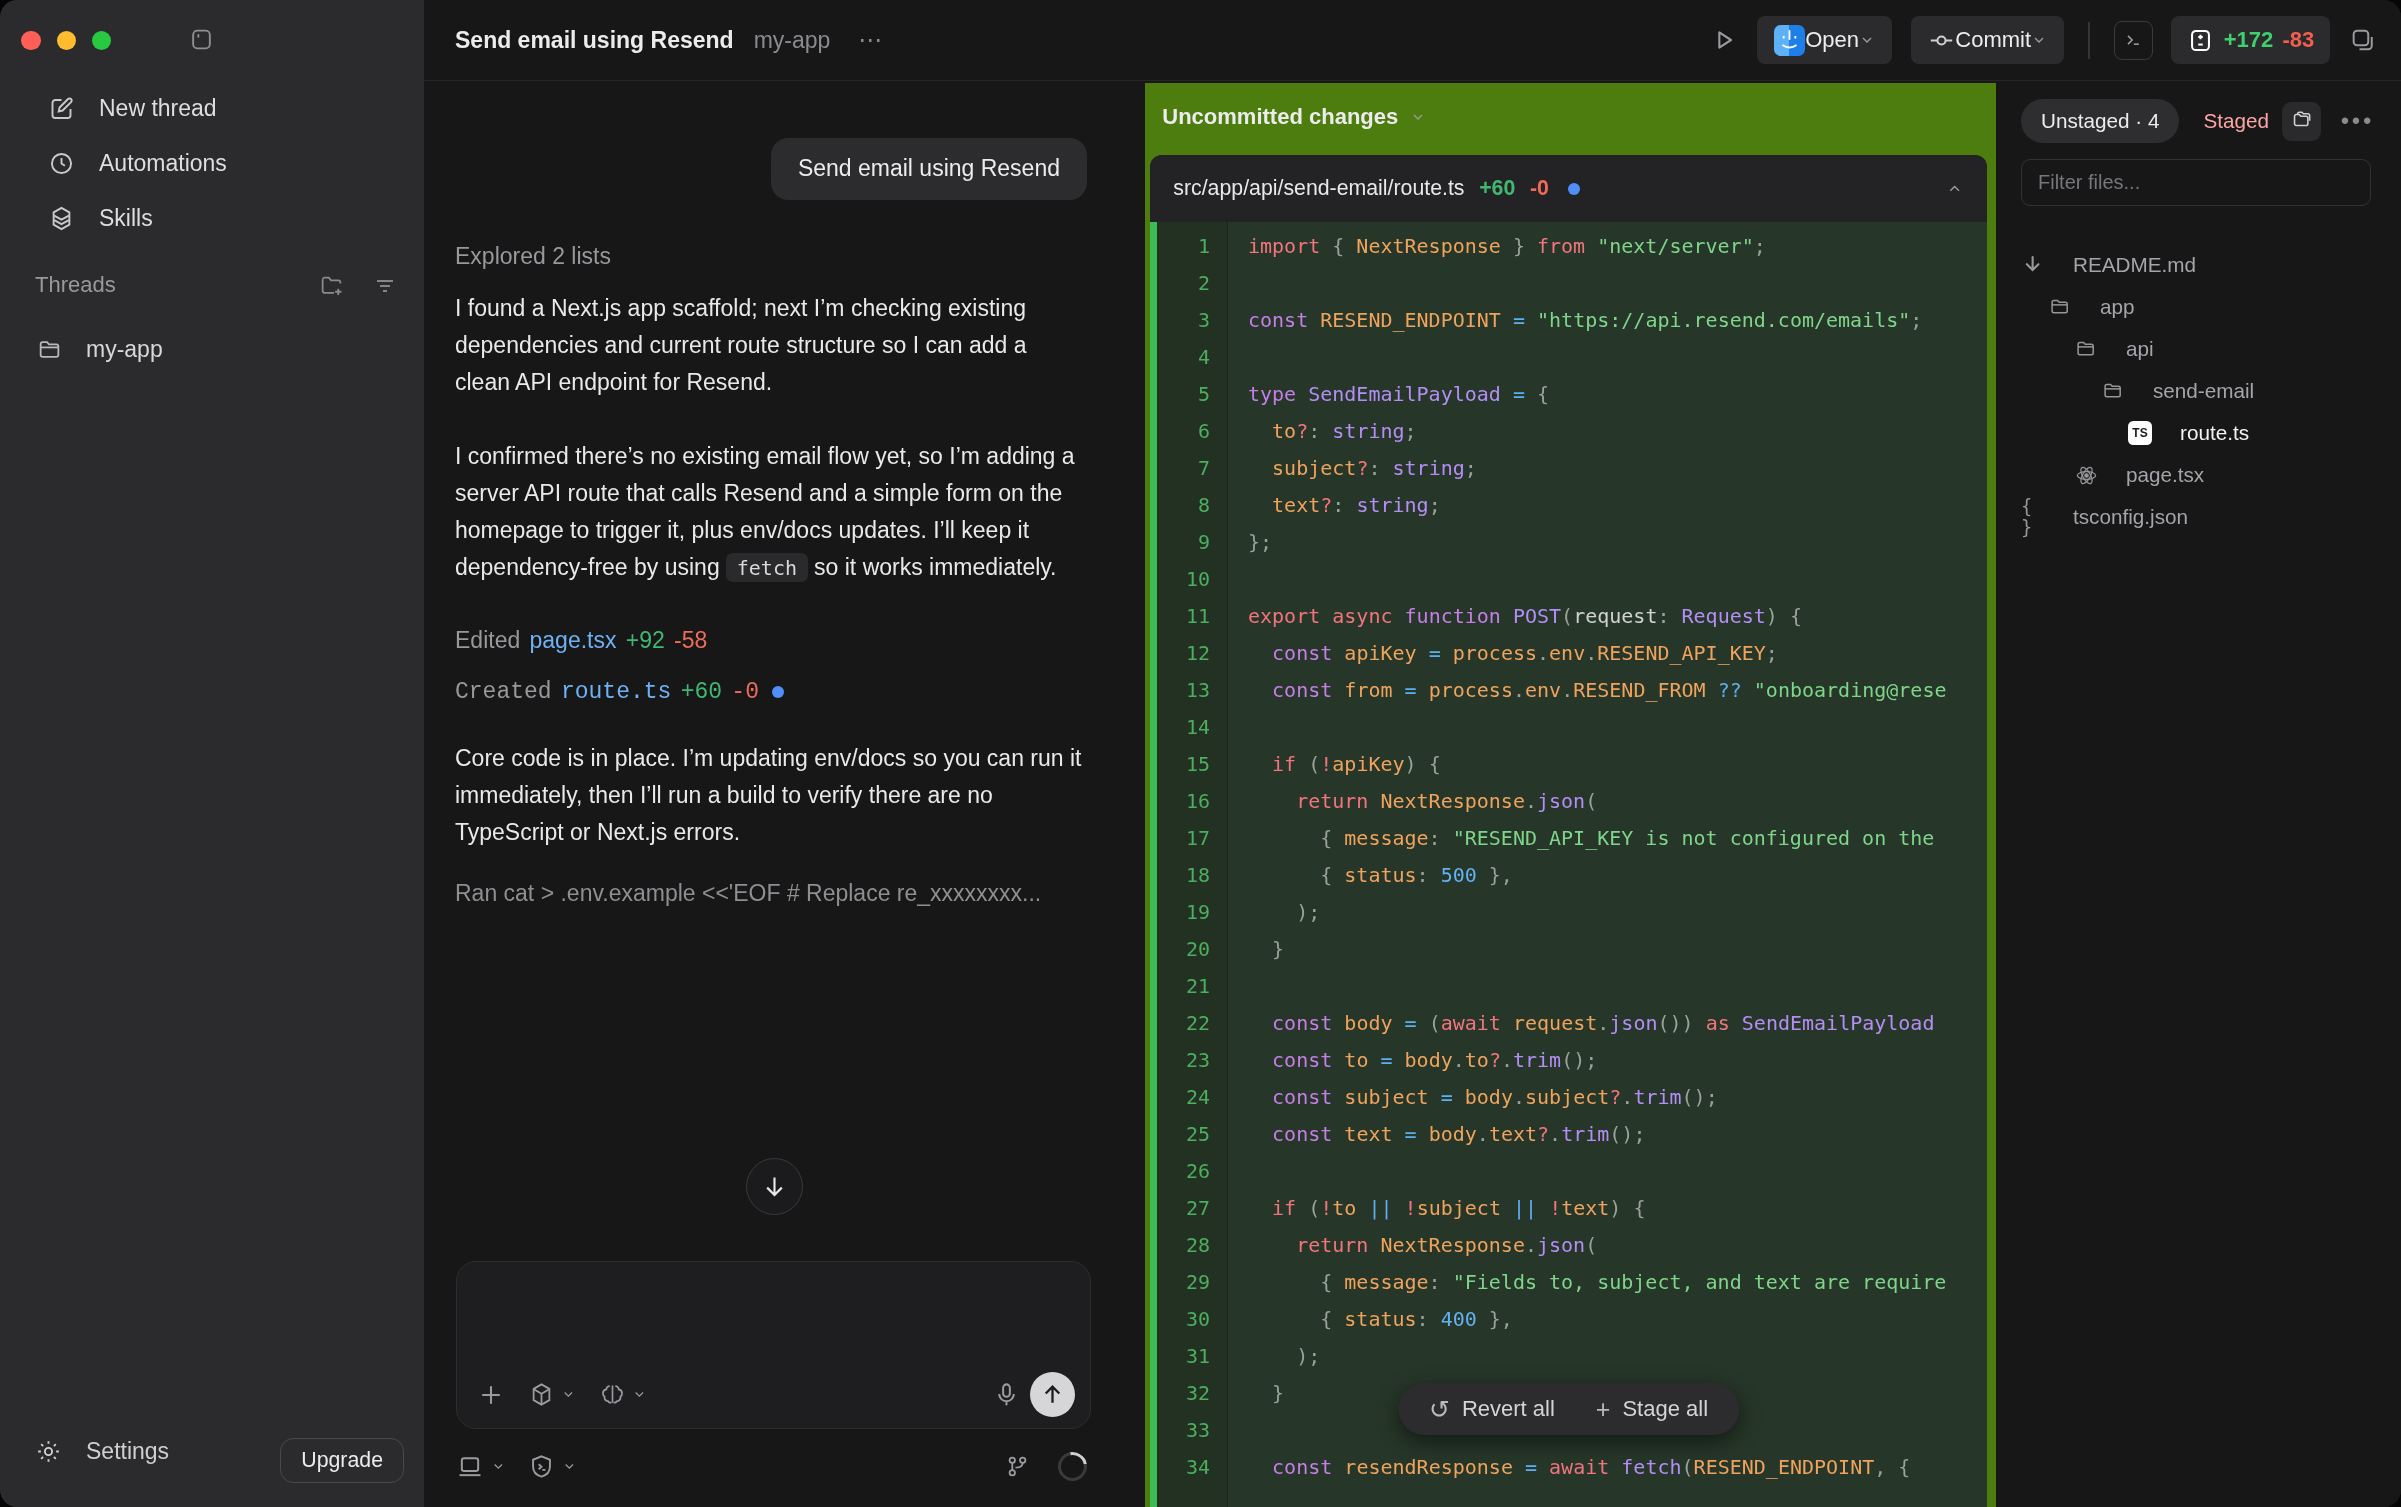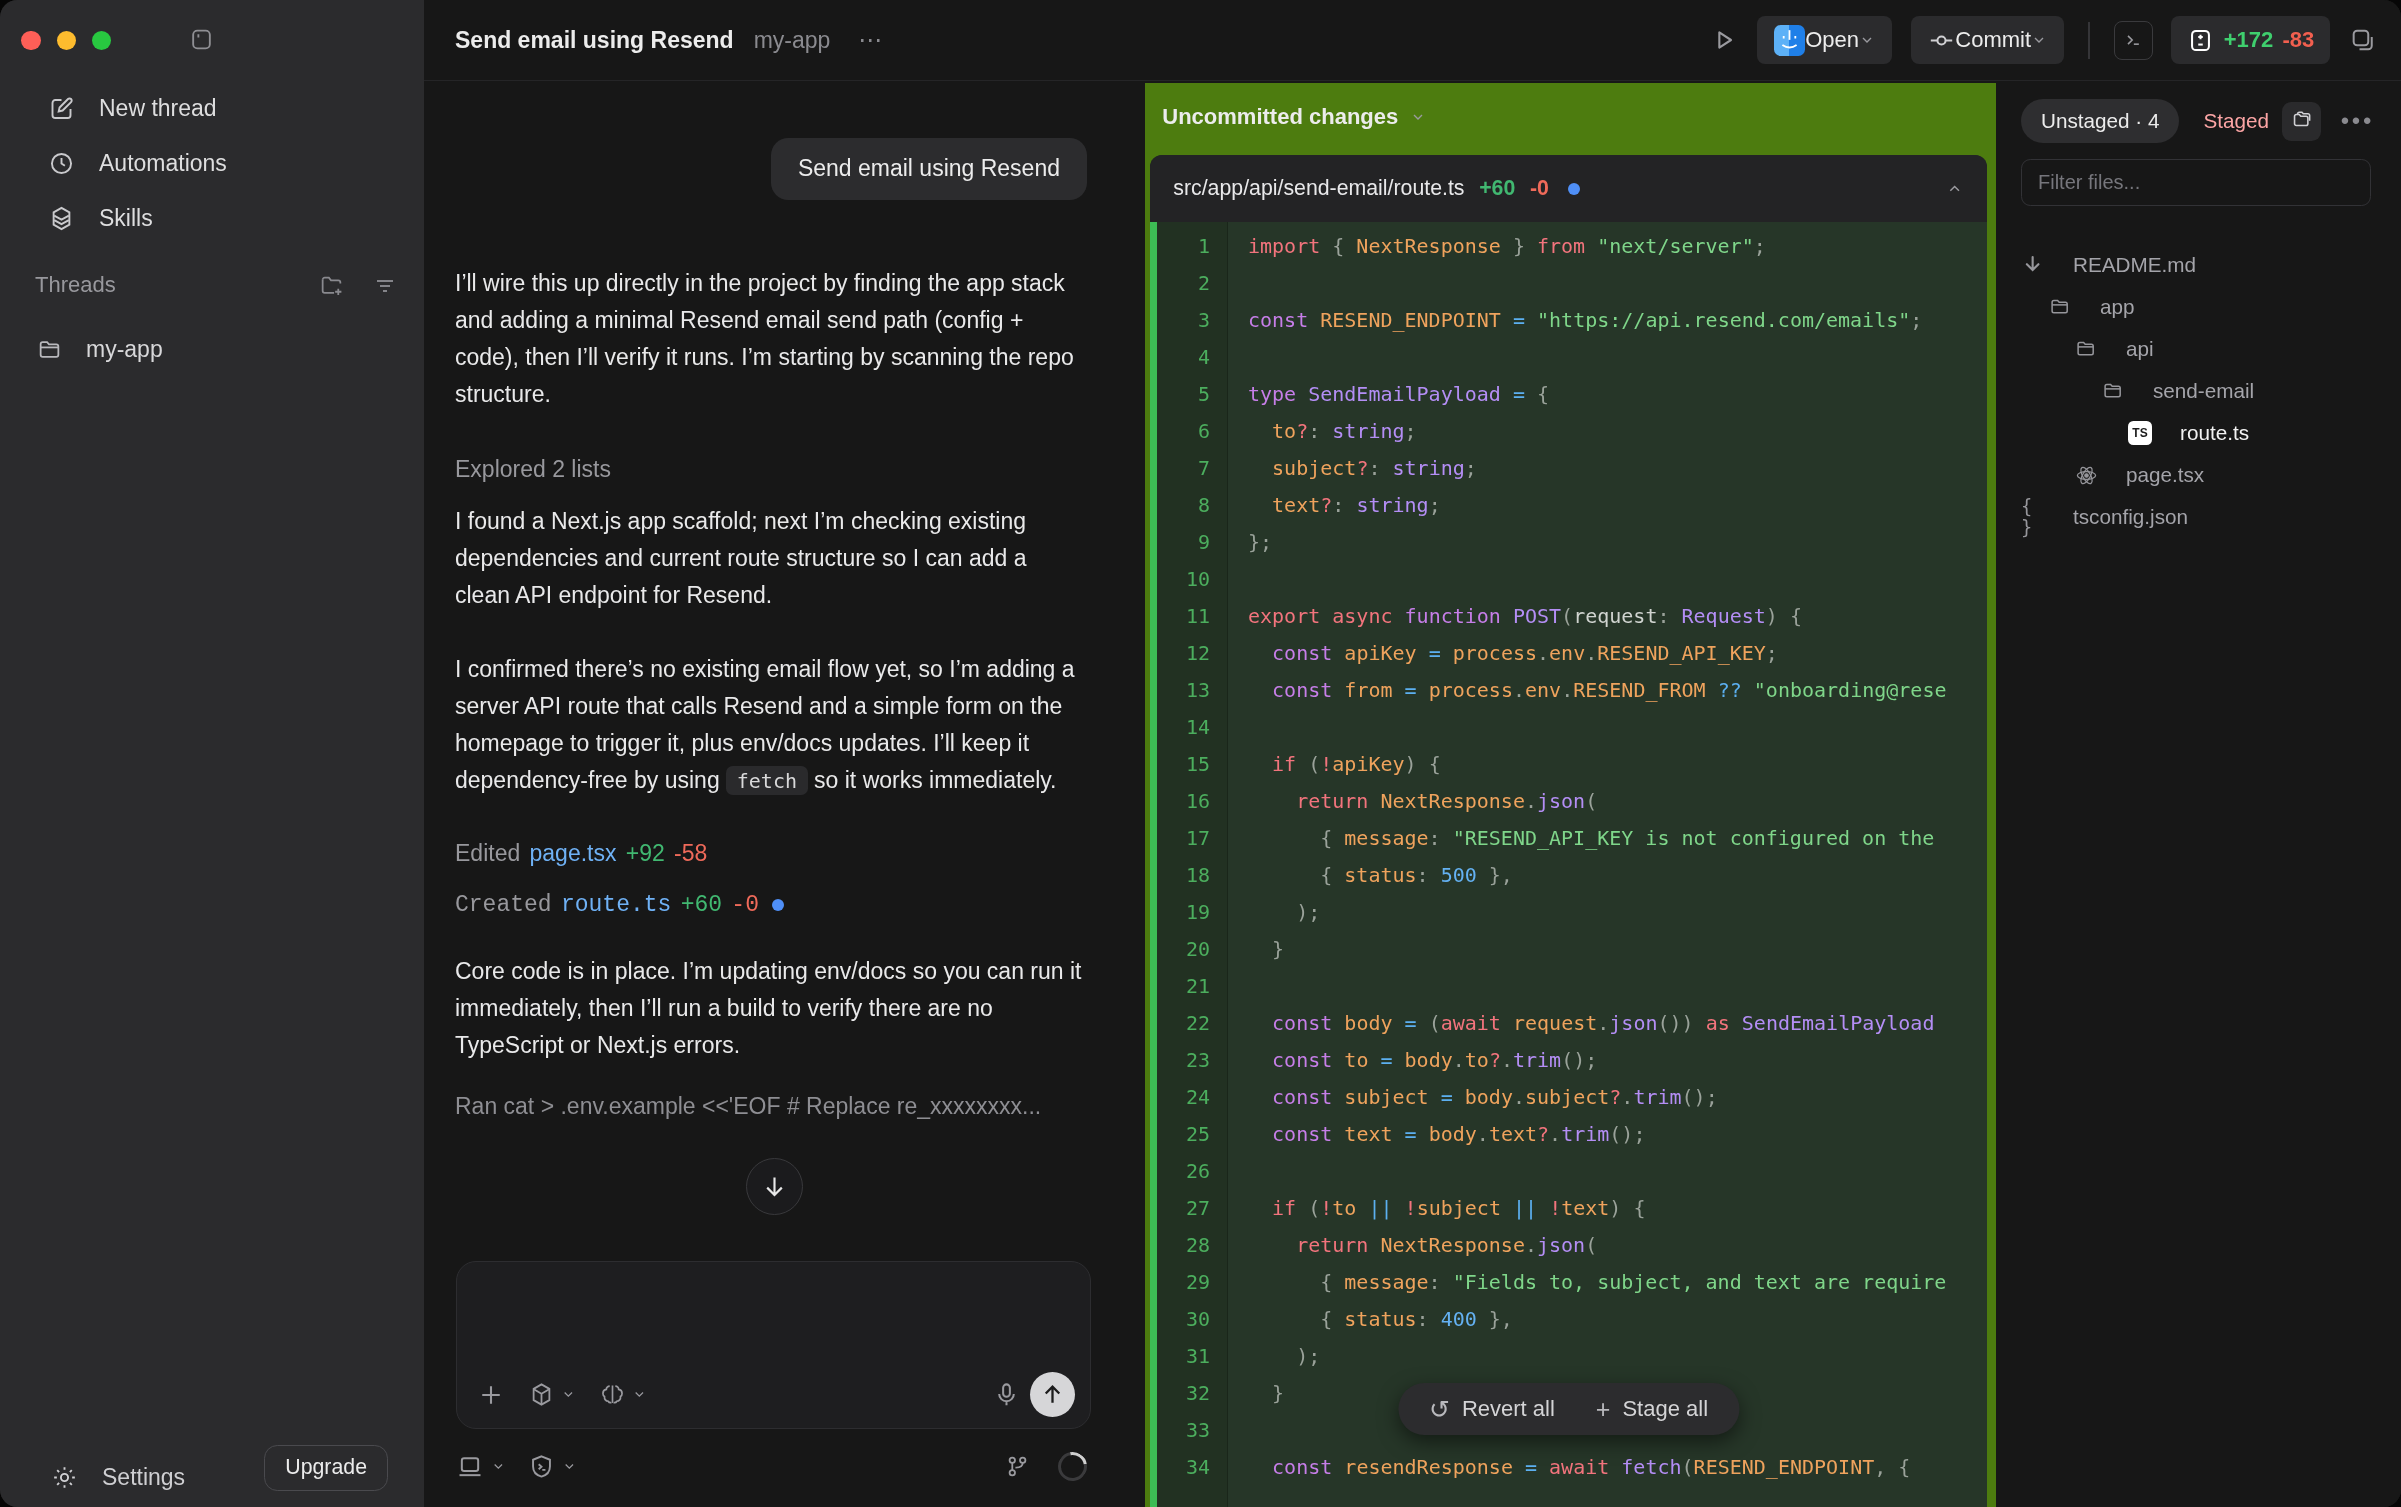--- a/index.html
+++ b/index.html
@@ -11,21 +11,21 @@
   .traffic { position:absolute; top:31px; left:21.3px; display:flex; gap:16px; }
   .traffic .dot { width:19.3px; height:19.3px; border-radius:50%; }
   .panel-toggle { position:absolute; top:27px; left:189px; color:#8f8f94; }
   .nav { position:absolute; top:81px; left:12px; right:0; }
   .nav-item { display:flex; align-items:center; gap:24px; height:55px; padding-left:35px; color:#dededf; font-size:23px; cursor:default; }
   .nav-item .ic { width:28px; display:flex; justify-content:center; color:#c9c9cc; }
   .threads-head { position:absolute; top:272px; left:35px; right:27px; display:flex; align-items:center; color:#98989d; font-size:22px; }
   .threads-head .sp { flex:1; }
   .threads-head .ic { color:#8a8a8f; margin-left:29px; }
   .thread-row { position:absolute; top:324px; left:0; right:0; height:51px; display:flex; align-items:center; gap:23px; padding-left:35px; color:#d8d8da; font-size:23px; }
-  .sidebar-bottom { position:absolute; bottom:17.3px; left:16px; right:0; height:53px; display:flex; align-items:flex-end; padding:0 36px 0 35px; }
+  .sidebar-bottom { position:absolute; bottom:17.3px; left:0; right:0; height:53px; display:flex; align-items:flex-start; padding:0 20px 0 35px; }
   .settings { display:flex; align-items:center; gap:24px; color:#cfcfd2; font-size:23px; flex:1; }
   .upgrade-btn { border:1.3px solid #4a4a4e; border-radius:13.3px; padding:9.3px 20px; color:#ececec; font-size:21.3px; background:transparent; }
 
   
   .titlebar { position:absolute; left:424px; top:0; width:1978px; height:81px; background:#171717; border-bottom:1.3px solid #252527; display:flex; align-items:center; }
   .tb-title { margin-left:31px; font-size:23px; font-weight:bold; color:#ececec; }
   .tb-project { margin-left:20px; font-size:23px; color:#8a8a8f; }
   .tb-more { margin-left:28px; font-size:24px; color:#8a8a8f; letter-spacing:2.7px; }
   .tb-right { margin-left:auto; margin-right:25px; display:flex; align-items:center; gap:18.7px; }
   .tb-btn { display:flex; align-items:center; height:48px; border-radius:8px; background:#2b2b2d; padding:0 17.3px; color:#ececec; font-size:22px; }
@@ -253,21 +253,20 @@
             <rect x="4" y="4" width="12.5" height="12.5" rx="3"></rect>
             <path d="M9 20h7.5a3 3 0 0 0 3-3V9.5"></path>
           </svg>
       </span>
     </div>
   </div>
 
   <div class="chat">
     <div class="chat-inner">
       <div class="bubble">Send email using Resend</div>
-      <div class="msg p1">I’ll wire this up directly in the project by finding the app stack and adding a minimal Resend email send path (config + code), then I’ll verify it runs. I’m starting by scanning the repo structure.</div>
       <div class="explored">Explored 2 lists</div>
       <div class="msg p2">I found a Next.js app scaffold; next I’m checking existing dependencies and current route structure so I can add a clean API endpoint for Resend.</div>
       <div class="msg p3"><span>I confirmed there’s no existing email flow yet, so I’m adding a server API route that calls Resend and a simple form on the homepage to trigger it, plus env/docs updates. I’ll keep it dependency-free by using </span><span class="code-pill">fetch</span><span> so it works immediately.</span></div>
       <div class="filerow">
         <span class="f-label">Edited</span>
         <span class="f-name">page.tsx</span>
         <span class="f-add">+92</span>
         <span class="f-del">-58</span>
       </div>
       <div class="filerow created">

